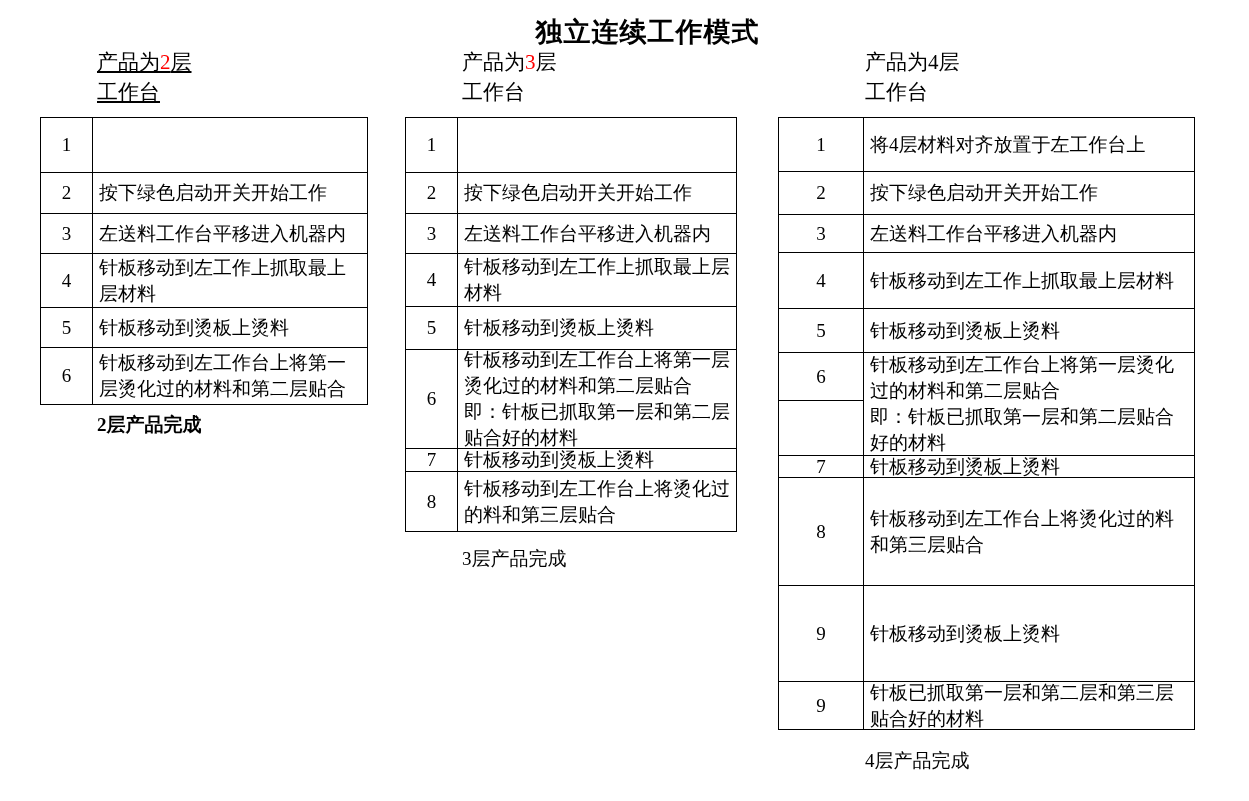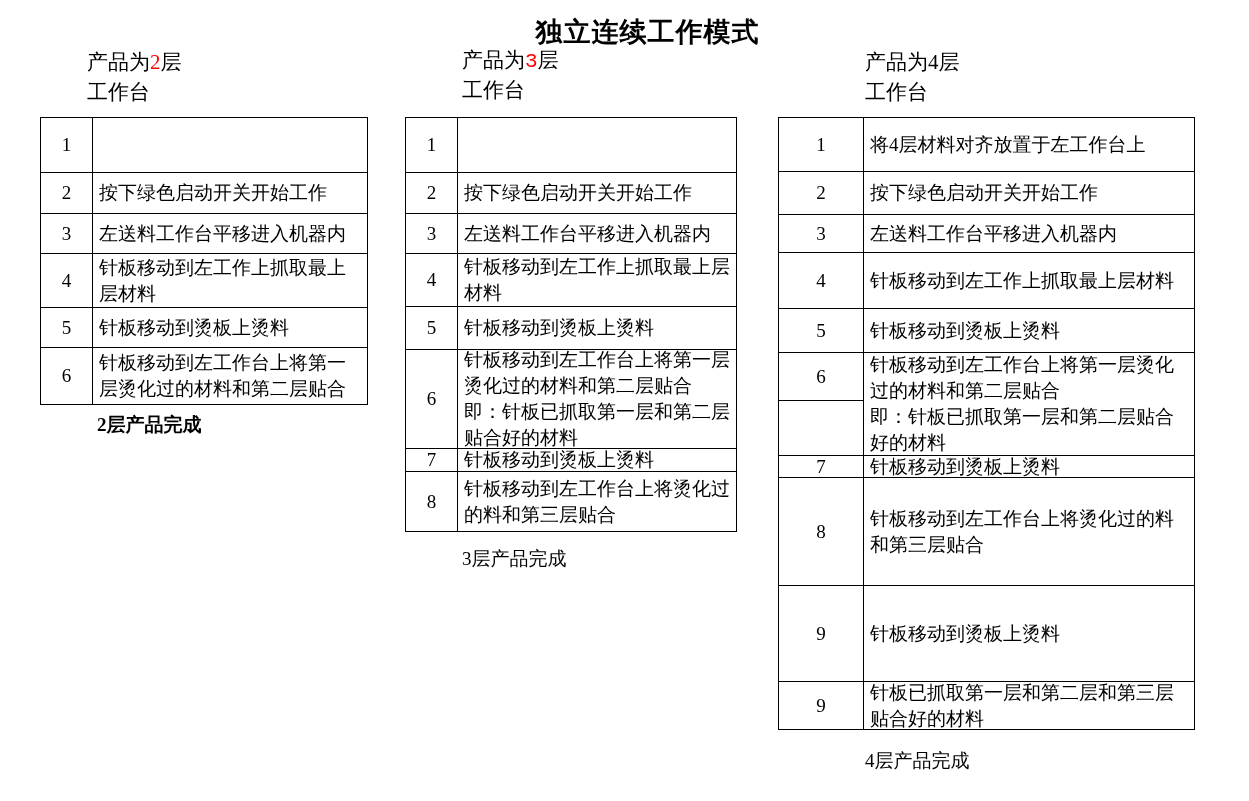--- a/index.html
+++ b/index.html
@@ -38,22 +38,22 @@
   .txt p{margin:0;line-height:26px;word-break:break-all;}
   .txt.gap p + p{margin-top:9px;}
   .caption{position:absolute;font-size:19px;white-space:nowrap;}
   
   .t0{left:40px;top:117px;width:328px;}
   .t0 .num{width:52px;}
   .t1{left:405px;top:117px;width:332px;}
   .t1 .num{width:52px;}
   .t2{left:778px;top:117px;width:417px;}
   .t2 .num{width:85px;}
-  .h0{left:87px;}
-  .h1{left:462px;font-family:Liberation Mono, monospace;}
+  .h0{left:97px;text-decoration:underline;}
+  .h1{left:462px;}
   .h2{left:865px;}
   .c0{left:97px;top:412px;font-weight:bold;}
   .c1{left:462px;top:546px;}
   .c2{left:865px;top:748px;}
 </style>
 </head>
 <body>
 
 <div class="title">独立连续工作模式</div>
 

